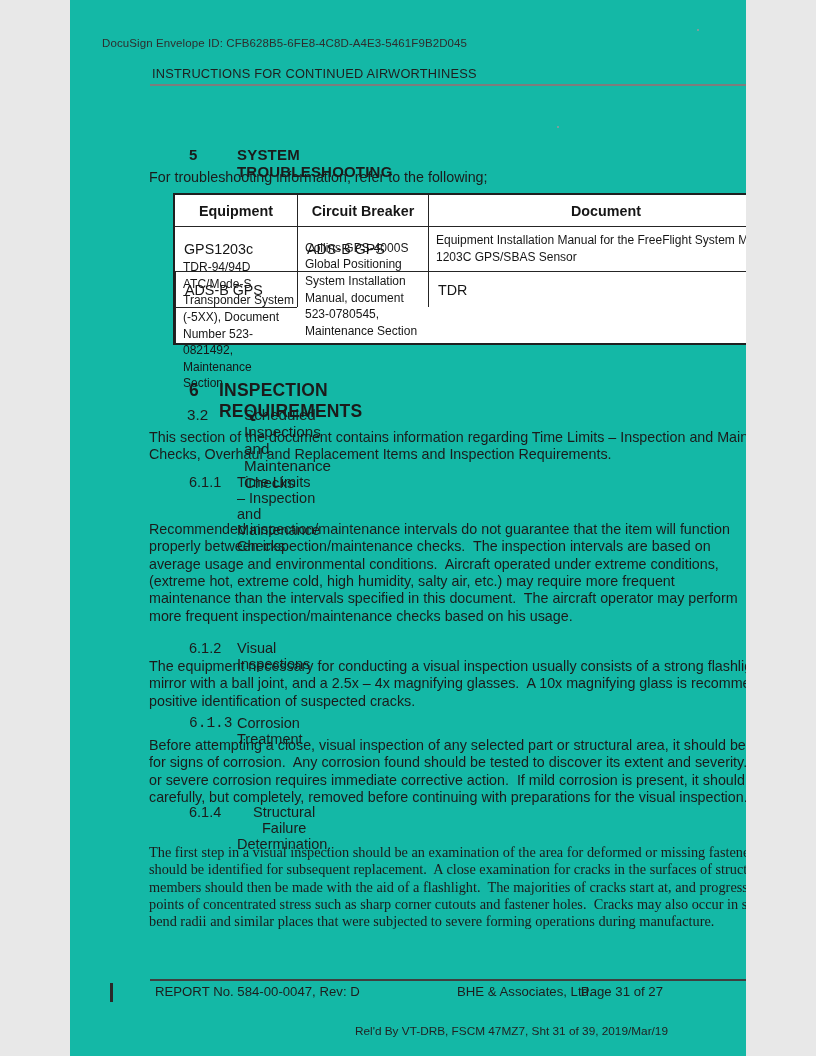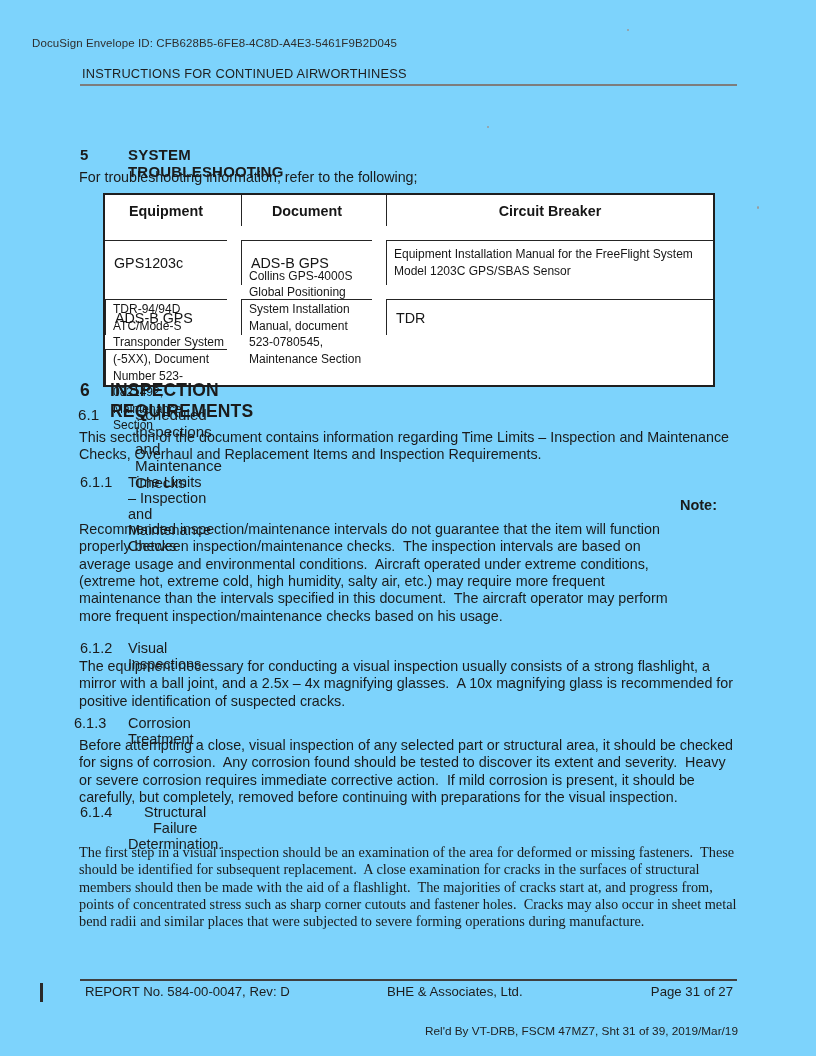--- a/index.html
+++ b/index.html
@@ -1,25 +1,26 @@
 <!DOCTYPE html>
 <html><head>
 <meta charset="utf-8">
 <style>
   * { margin: 0; padding: 0; box-sizing: border-box; }
   html, body { background: #e8e8e8; }
   .page {
     position: relative;
-    width: 816px;
+    width: 676px;
     height: 1056px;
-    background: #7dd3fc;
+    background: #14b8a6;
     font-family: "Liberation Sans", "DejaVu Sans", sans-serif;
     color: #1b1b1b;
     overflow: hidden;
     margin: 0 auto;
+    padding-left: 39px;
   }
   .abs { position: absolute; }
   .docusign {
     left: 32px; top: 37px;
     font-size: 11.5px; color: #2e2e2e; letter-spacing: 0.1px;
   }
   .header-title {
     left: 82px; top: 66px;
     font-size: 12.8px; color: #1f1f1f; letter-spacing: 0.2px;
   }
@@ -38,21 +39,20 @@
   .intro { left: 79px; top: 169px; width: 660px; }
 
   
   .tbl {
     left: 103px; top: 193px; width: 612px;
     border: 2.5px solid #1f1f1f;
     display: grid;
     grid-template-columns: 122px 131px 1fr;
     grid-template-rows: 31px 45px 36px 36px;
     background: #fff;
-    gap: 14px;
   }
   .tbl .cell {
     border-left: 1.5px solid #252525;
     border-top: 1.5px solid #252525;
     display: flex; align-items: center;
     font-size: 14.3px; color: #161616;
     padding: 2px 4px 2px 9px;
   }
   .tbl .cell.c0 { border-left: none; }
   .tbl .cell.r0 { border-top: none; font-weight: bold; justify-content: center; padding: 2px; }
@@ -61,21 +61,21 @@
   .sec6-head { top: 380px; font-size: 17.5px; font-weight: bold; letter-spacing: 0.2px; }
   .sec6-head .num { left: 80px; }
   .sec6-head .ttl { left: 110px; }
 
   .sub-head { font-size: 15.2px; color: #1b1b1b; }
   .sub-head .ttl { position: absolute; }
   .s61  { top: 406px; } .s61 .num  { left: 78px; } .s61 .ttl  { left: 135px; }
   .sub-head2 { font-size: 14.5px; color: #1b1b1b; }
   .s611 { top: 474px; } .s611 .num { left: 80px; } .s611 .ttl { left: 128px; }
   .s612 { top: 640px; } .s612 .num { left: 80px; } .s612 .ttl { left: 128px; }
-  .s613 { top: 715px; } .s613 .num { left: 74px; } .s613 .ttl { left: 128px; }
+  .s613 { top: 715px; } .s613 .num { left: 80px; font-family: Liberation Mono, monospace; } .s613 .ttl { left: 128px; }
   .s614 { top: 804px; } .s614 .num { left: 80px; text-align: right; } .s614 .ttl { left: 128px; text-align: center; }
 
   .p61  { left: 79px; top: 429px; width: 660px; }
   .note-label {
     left: 79px; top: 497px; width: 638px;
     text-align: right; font-weight: bold; font-size: 14.5px;
   }
   .note-body { left: 79px; top: 521px; width: 600px; }
   .p612 { left: 79px; top: 658px; width: 660px; }
   .p613 { left: 79px; top: 737px; width: 662px; }
@@ -104,41 +104,41 @@
   <div class="abs header-rule"></div>
 
   <div class="abs sec5-head">
     <span class="h-num num">5</span>
     <span class="h-num ttl">SYSTEM TROUBLESHOOTING</span>
   </div>
   <div class="abs body-text intro">For troubleshooting information, refer to the following;</div>
 
   <div class="abs tbl">
     <div class="cell r0 c0">Equipment</div>
+    <div class="cell r0">Circuit Breaker</div>
     <div class="cell r0">Document</div>
-    <div class="cell r0">Circuit Breaker</div>
 
     <div class="cell c0">GPS1203c</div>
     <div class="cell">ADS-B GPS</div>
     <div class="cell doc">Equipment Installation Manual for the FreeFlight System Model 1203C GPS/SBAS Sensor</div>
 
     <div class="cell">ADS-B GPS</div>
     <div class="cell doc">Collins GPS-4000S Global Positioning System Installation Manual, document 523-0780545, Maintenance Section</div>
 
     <div class="cell">TDR</div>
     <div class="cell doc">TDR-94/94D ATC/Mode-S Transponder System (-5XX), Document Number 523-0821492, Maintenance Section</div>
   </div>
 
   <div class="abs sec6-head">
     <span class="h-num num">6</span>
     <span class="h-num ttl">INSPECTION REQUIREMENTS</span>
   </div>
 
   <div class="abs sub-head s61">
-    <span class="h-num num">6.1</span>
+    <span class="h-num num">3.2</span>
     <span class="h-num ttl">Scheduled Inspections and Maintenance Checks</span>
   </div>
   <div class="abs body-text p61">This section of the document contains information regarding Time Limits – Inspection and Maintenance Checks, Overhaul and Replacement Items and Inspection Requirements.</div>
 
   <div class="abs sub-head2 s611">
     <span class="h-num num">6.1.1</span>
     <span class="h-num ttl">Time Limits – Inspection and Maintenance Checks</span>
   </div>
 
   <div class="abs note-label">Note:</div>

